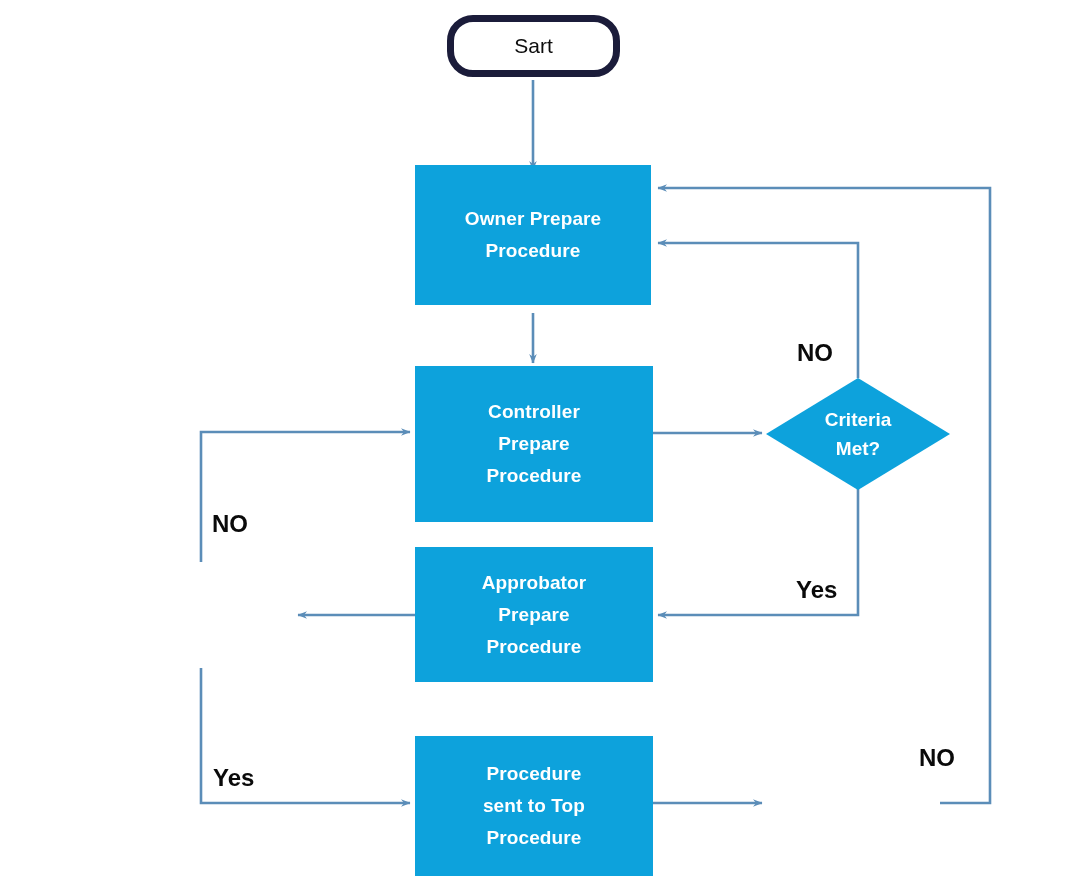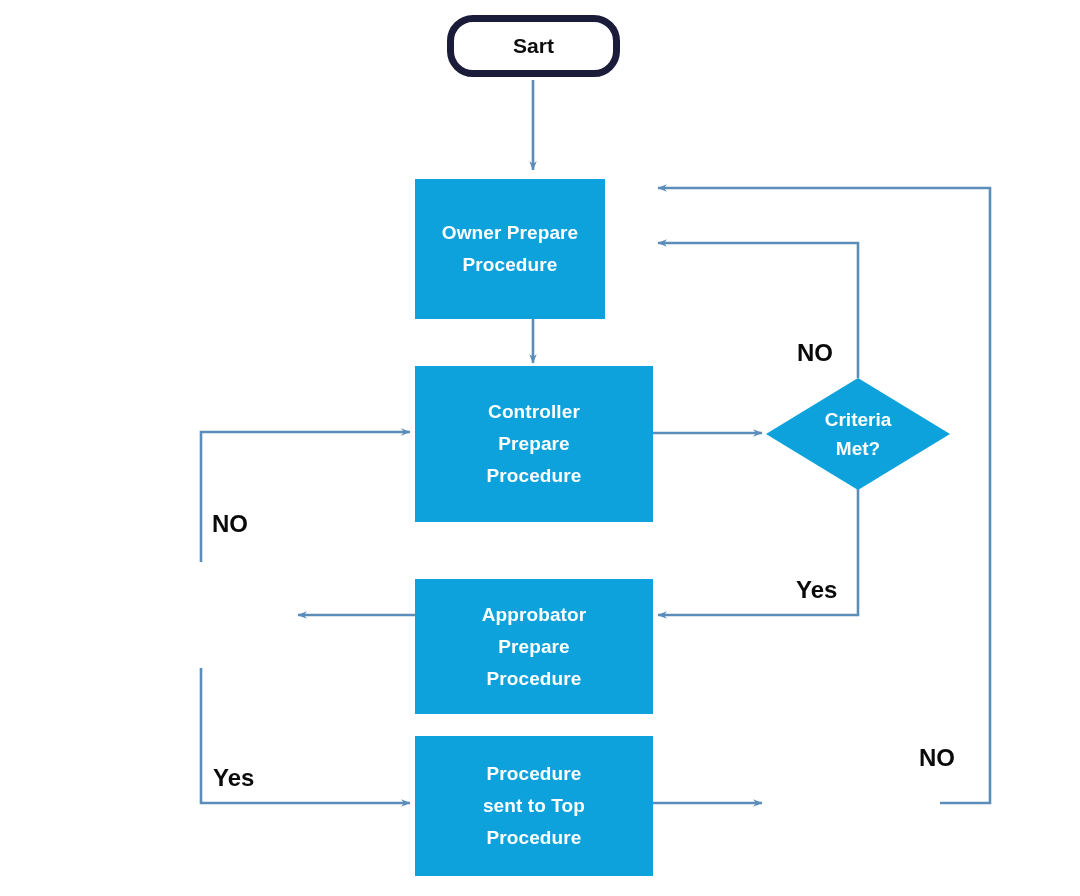--- a/index.html
+++ b/index.html
@@ -44,21 +44,21 @@
     font-size: 19px;
     line-height: 32px;
     letter-spacing: .1px;
   }
 
   .terminator {
     background: #ffffff;
     border: 7px solid #1B1C3A;
     border-radius: 26px;
     color: #0D0D0D;
-    font-weight: bold;
+    font-weight: normal;
     font-size: 21px;
   }
 
   .decision {
     color: #ffffff;
     font-weight: bold;
     font-size: 19px;
     line-height: 29px;
     background: transparent;
   }
@@ -119,21 +119,21 @@
       <path d="M653,803 L762,803" marker-end="url(#ah)"></path>
 
       <path d="M940,803 L990,803 L990,188 L658,188" marker-end="url(#ah)"></path>
     </g>
   </svg>
 
   <div class="node terminator" style="left:447px; top:15px; width:173px; height:62px;">
     <span>Sart</span>
   </div>
 
-  <div class="node process" style="left:415px; top:179px; width:190px; height:140px;">
+  <div class="node process" style="left:415px; top:165px; width:236px; height:140px;">
     <div>
       <div>Owner Prepare</div>
       <div>Procedure</div>
     </div>
   </div>
 
   <div class="node process" style="left:415px; top:366px; width:238px; height:156px;">
     <div>
       <div>Controller</div>
       <div>Prepare</div>
@@ -142,21 +142,21 @@
   </div>
 
   <div class="node decision" style="left:766px; top:378px; width:184px; height:112px;">
     <span class="dia"></span>
     <div class="dlabel">
       <div>Criteria</div>
       <div>Met?</div>
     </div>
   </div>
 
-  <div class="node process" style="left:415px; top:547px; width:238px; height:135px;margin-top:32px;">
+  <div class="node process" style="left:415px; top:547px; width:238px; height:135px;">
     <div>
       <div>Approbator</div>
       <div>Prepare</div>
       <div>Procedure</div>
     </div>
   </div>
 
 
   <div class="node process" style="left:415px; top:736px; width:238px; height:140px;">
     <div>

